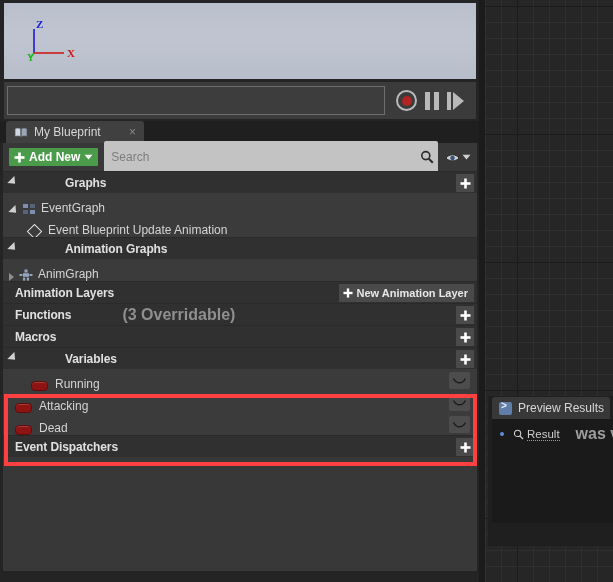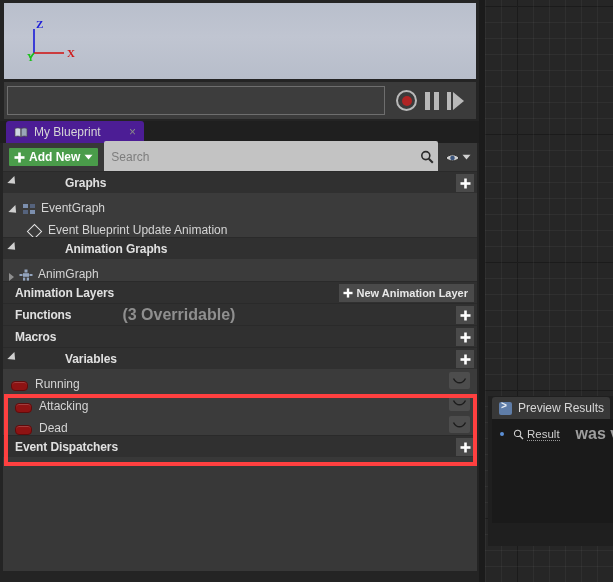--- a/index.html
+++ b/index.html
@@ -126,21 +126,21 @@
   
   .tabstrip {
     position: absolute;
     left: 0; top: 121px; width: 479px; height: 22px;
     background: #1f1f1f;
   }
   .tab {
     position: absolute;
     left: 6px; top: 0; height: 22px;
     display: flex; align-items: center;
-    background: #4c1d95;
+    background: #404040;
     border-top-left-radius: 3px; border-top-right-radius: 3px;
     padding: 0 4px 0 8px;
     min-width: 138px;
     box-sizing: border-box;
   }
   .tab .tab-title { color: #d6d6d6; font-size: 12px; margin-left: 6px; }
   .tab .tab-close { color: #8a8a8a; font-size: 12px; margin-left: auto; padding: 0 4px; }
 
   
   .panel {
@@ -480,21 +480,21 @@
           <span class="tri-open"></span>
           <span class="sec-title">Variables</span>
           <span class="plus-btn">
             <svg width="11" height="11" viewBox="0 0 11 11">
                 <rect x="4.2" y="0.5" width="2.6" height="10" fill="#fff"></rect>
                 <rect x="0.5" y="4.2" width="10" height="2.6" fill="#fff"></rect>
               </svg>
           </span>
         </div>
 
-        <div class="row lvl1" style="padding-left:8px;">
+        <div class="row lvl1" style="padding-left:28px;">
           <span class="bool-pin"></span>
           <span class="row-label">Running</span>
           <span class="eye-btn">
             <svg width="15" height="8" viewBox="0 0 15 8">
               <path d="M1.5 1.5 C4.5 7.2, 10.5 7.2, 13.5 1.5" fill="none" stroke="#1c1c1c" stroke-width="1.5"></path>
             </svg>
           </span>
         </div>
         <div class="row lvl1" style="padding-left:12px;">
           <span class="bool-pin"></span>

